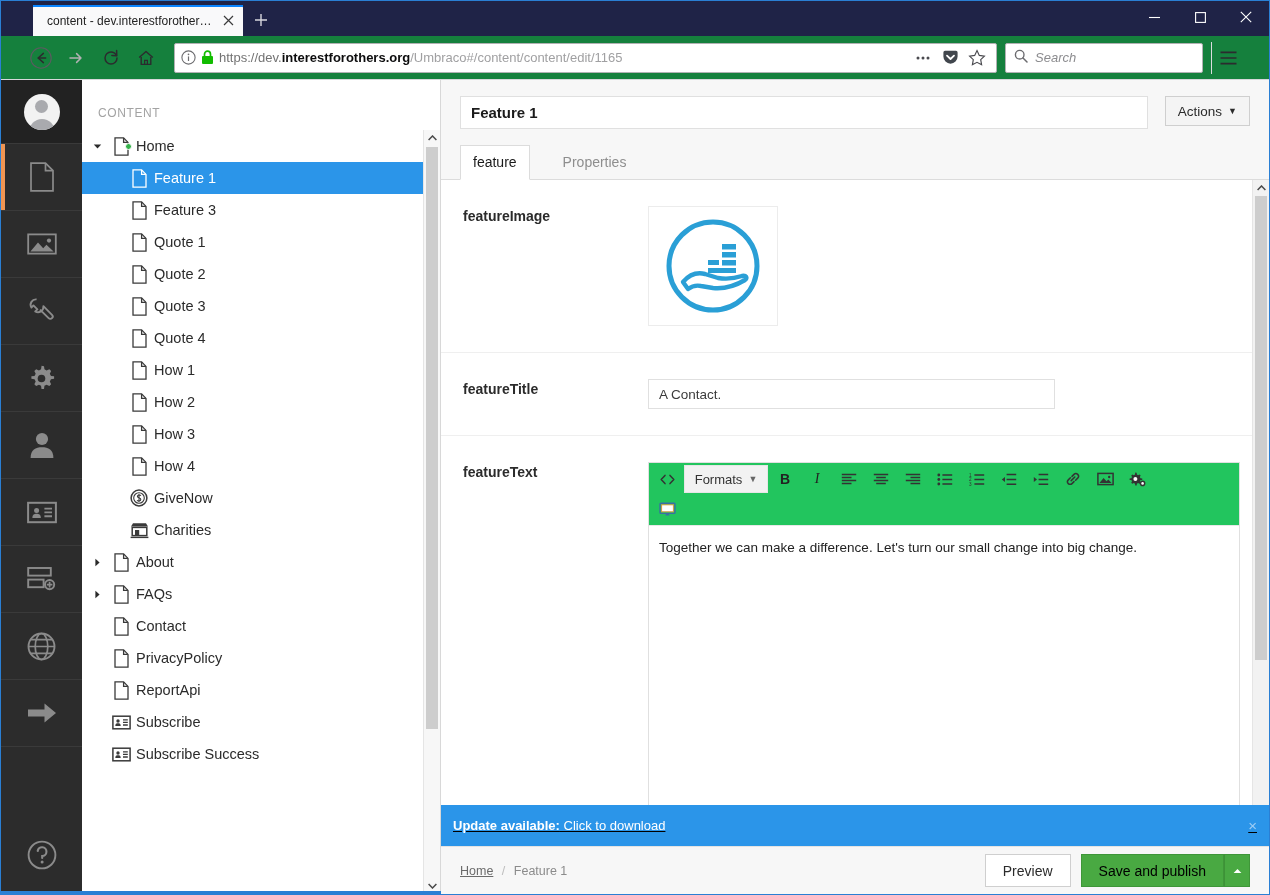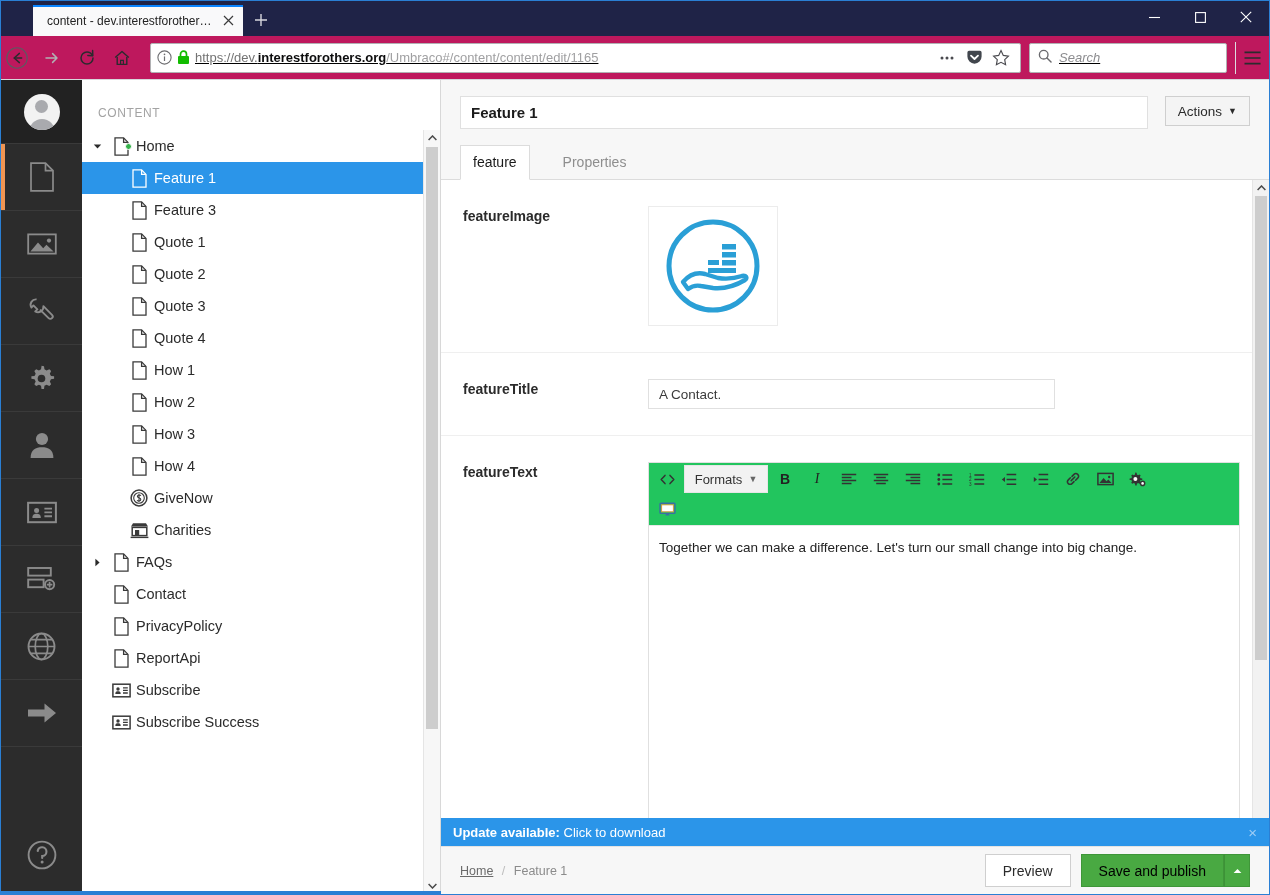--- a/index.html
+++ b/index.html
@@ -53,24 +53,23 @@
   #wincontrols {
     position: absolute; top: 0; right: 0; height: 32px; display: flex;
   }
   .wc {
     width: 46px; height: 32px; display: flex; align-items: center;
     justify-content: center; color: #fff;
   }
   .wc svg { display: block; }
 
   #navbar {
-    height: 44px; background: #be185d; flex: none;
-    display: flex; align-items: center; padding: 0 0;
+    height: 44px; background: #15803d; flex: none;
+    display: flex; align-items: center; padding: 0 24px;
     border-bottom: 1px solid #d7d7db;
-    text-decoration: underline;
   }
   .navbtn {
     width: 32px; height: 32px; border-radius: 50%;
     display: flex; align-items: center; justify-content: center;
     margin-right: 3px; color: #0c0c0d;
   }
   .navbtn.dim { color: #b1b1b3; }
   #urlbar {
     flex: 1; height: 30px; margin: 0 5px 0 9px;
     background: #fff; border: 1px solid #b1b1b3; border-radius: 2px;
@@ -275,23 +274,23 @@
   }
   .mce-btn.wide { padding: 0 8px; font-size: 13px; color: #333; }
   .mce-btn .caret { margin-left: 6px; font-size: 9px; color: #666; }
   .mce-body {
     min-height: 312px; padding: 12px 10px; font-size: 13.5px; color: #222;
     line-height: 1.5;
   }
 
   
   #notify {
-    position: absolute; left: 0; right: 0; bottom: 48px; height: 28px;
+    position: absolute; left: 0; right: 0; bottom: 48px; height: 41px;
     background: #2b95e9; display: flex; align-items: center;
-    padding: 0 12px; z-index: 5;
+    padding: 0 12px; z-index: 5; text-decoration: underline;
   }
   #notify-text { font-size: 13px; color: #fff; font-weight: 700; }
   #notify-text span { font-weight: 400; }
   #notify-close { margin-left: auto; color: #9ecdf5; font-size: 15px; }
   #footer {
     position: absolute; left: 0; right: 0; bottom: 0; height: 48px;
     background: #f7f7f7; border-top: 1px solid #e3e3e3;
     display: flex; align-items: center; padding: 0 19px; z-index: 5;
   }
   #crumb { font-size: 12.5px; color: #8b8b8b; }
@@ -659,20 +658,34 @@
               <svg width="7" height="9" viewBox="0 0 7 9">
                 <path d="M1.4 0.8 L5.6 4.5 L1.4 8.2 Z" fill="#2b2b2b"></path>
               </svg>
             </span>
             <span class="tico">
               <svg width="15" height="19" viewBox="0 0 15 19">
                 <path d="M1 0.9 H9.6 L14 5.4 V18.1 H1 Z" fill="none" stroke="#3a3a3a" stroke-width="1.3"></path>
                 <path d="M9.6 1 V5.4 H13.9" fill="none" stroke="#3a3a3a" stroke-width="1.3"></path>
               </svg>
             </span>
+            <span class="tlabel">About</span>
+          </div>
+          <div class="tnode">
+            <span class="tarrow">
+              <svg width="7" height="9" viewBox="0 0 7 9">
+                <path d="M1.4 0.8 L5.6 4.5 L1.4 8.2 Z" fill="#2b2b2b"></path>
+              </svg>
+            </span>
+            <span class="tico">
+              <svg width="15" height="19" viewBox="0 0 15 19">
+                <path d="M1 0.9 H9.6 L14 5.4 V18.1 H1 Z" fill="none" stroke="#3a3a3a" stroke-width="1.3"></path>
+                <path d="M9.6 1 V5.4 H13.9" fill="none" stroke="#3a3a3a" stroke-width="1.3"></path>
+              </svg>
+            </span>
             <span class="tlabel">FAQs</span>
           </div>
           <div class="tnode">
             <span class="tarrow empty"></span>
             <span class="tico">
               <svg width="15" height="19" viewBox="0 0 15 19">
                 <path d="M1 0.9 H9.6 L14 5.4 V18.1 H1 Z" fill="none" stroke="#3a3a3a" stroke-width="1.3"></path>
                 <path d="M9.6 1 V5.4 H13.9" fill="none" stroke="#3a3a3a" stroke-width="1.3"></path>
               </svg>
             </span>

